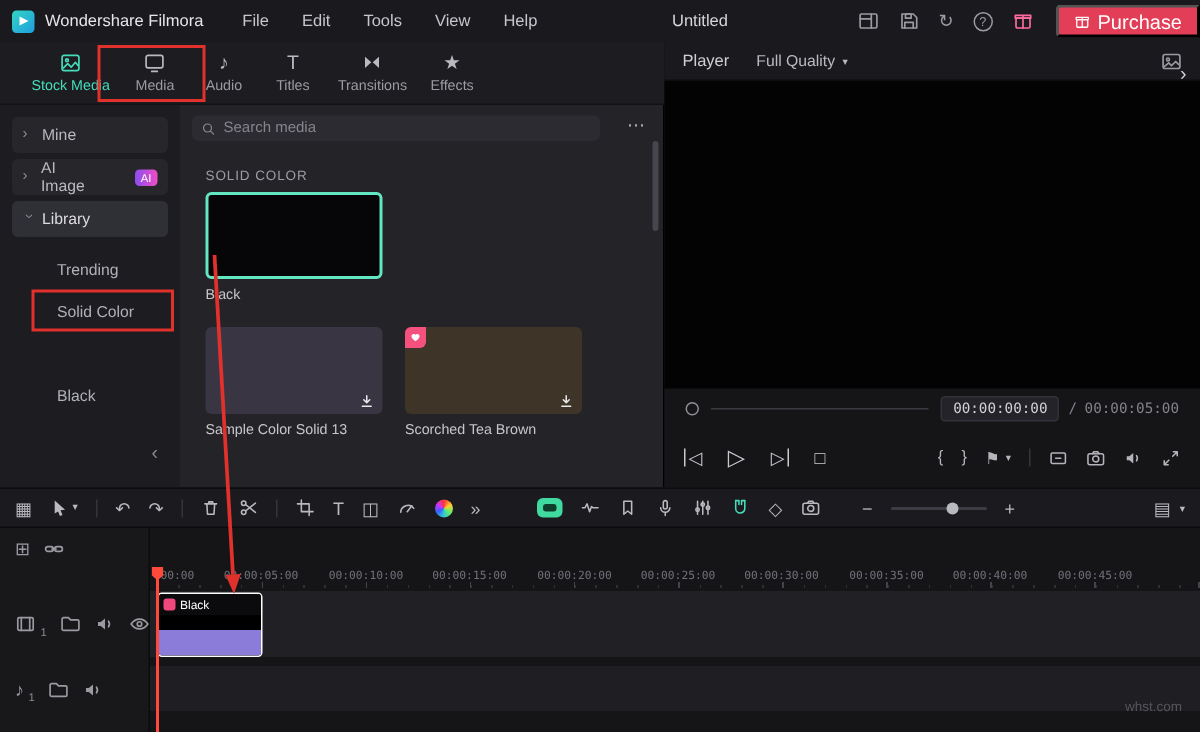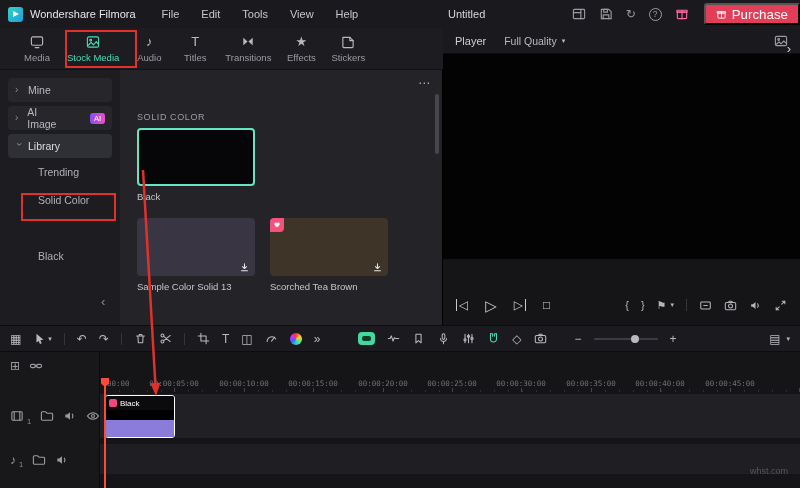--- a/index.html
+++ b/index.html
@@ -43,21 +43,21 @@
   
   .sidebar { position:absolute; left:0; top:70px; width:120px; height:255px; background:#1d1d21; }
   .side-item { position:absolute; left:8px; width:104px; height:24px; border-radius:4px; display:flex;
                align-items:center; padding:0 7px; gap:6px; color:#b9b9c0; font-size:10.5px; }
   .side-item.pill { background:#26262b; }
   .side-item.selected { background:#2f2f36; color:#dcdce0; }
   .chev { font-size:10px; color:#8a8a92; width:7px; display:inline-block; line-height:1; }
   .chev.down { transform:rotate(90deg); }
   .ai-badge { margin-left:19px; padding:1px 4px; font-size:7.5px; border-radius:3px; color:#fff;
               background:linear-gradient(90deg,#8a4df0,#f04dc4); }
-  .side-sub { position:absolute; left:0; width:120px; height:28px; display:flex; align-items:flex-start;
+  .side-sub { position:absolute; left:0; width:120px; height:28px; display:flex; align-items:center;
               padding-left:38px; color:#b0b0b8; font-size:10.5px; }
   .collapse-btn { position:absolute; left:101px; top:294px; color:#8a8a92; font-size:13px; z-index:3; }
 
   
   .content { position:absolute; left:120px; top:70px; width:323px; height:255px; background:#232328;
              border-right:1px solid #000; }
   .search-bar { position:absolute; left:8px; top:7px; width:272px; height:17px; background:#2b2b31;
                 border-radius:4px; display:flex; align-items:center; padding:0 6px; gap:5px; color:#8a8a92; }
   .search-bar svg { width:10px; height:10px; }
   .search-input { flex:1; background:transparent; border:none; outline:none; color:#cfcfd4; font-size:10px;
@@ -193,68 +193,59 @@
         <svg class="ic" viewBox="0 0 15 15">
             <rect x="2.5" y="5.5" width="10" height="7" rx="1"></rect>
             <path d="M2 3.5h11v2H2zM7.5 3.5v9"></path>
           </svg>
         <span>Purchase</span>
       </button>
     </div>
   </header>
 
   <div class="tabbar">
-    <div class="tab">
-      <span class="t-ic">
-        <svg class="ic" viewBox="0 0 15 15">
-            <rect x="1.5" y="2" width="12" height="9" rx="1.5"></rect>
-            <path d="M5.5 13.5h4"></path>
-          </svg>
-      </span>
-      <span class="t-label">Media</span>
-    </div>
     <div class="tab active">
       <span class="t-ic">
         <svg class="ic" viewBox="0 0 15 15">
             <rect x="1.5" y="2" width="12" height="11" rx="1.5"></rect>
             <circle cx="5" cy="5.5" r="1"></circle>
             <path d="M2.5 11l3-3 2.5 2.5L11 7l2 2.5"></path>
           </svg>
       </span>
       <span class="t-label">Stock Media</span>
     </div>
     <div class="tab">
+      <span class="t-ic">
+        <svg class="ic" viewBox="0 0 15 15">
+            <rect x="1.5" y="2" width="12" height="9" rx="1.5"></rect>
+            <path d="M5.5 13.5h4"></path>
+          </svg>
+      </span>
+      <span class="t-label">Media</span>
+    </div>
+    <div class="tab">
       <span class="t-ic">♪</span>
       <span class="t-label">Audio</span>
     </div>
     <div class="tab">
       <span class="t-ic">T</span>
       <span class="t-label">Titles</span>
     </div>
     <div class="tab">
       <span class="t-ic">
         <svg class="ic" viewBox="0 0 15 15">
             <path d="M2.5 3v8l4.5-4z" fill="currentColor" stroke="none"></path>
             <path d="M12.5 3v8L8 7z" fill="currentColor" stroke="none"></path>
           </svg>
       </span>
       <span class="t-label">Transitions</span>
     </div>
     <div class="tab">
       <span class="t-ic">★</span>
       <span class="t-label">Effects</span>
-    </div>
-    <div class="tab">
-      <span class="t-ic">
-        <svg class="ic" viewBox="0 0 15 15">
-            <path d="M2 2.5h7.5L13 6v6.5a1 1 0 0 1-1 1H3a1 1 0 0 1-1-1z"></path>
-            <path d="M9.5 2.5V6H13"></path>
-          </svg>
-      </span>
-      <span class="t-label">Stickers</span>
     </div>
   </div>
   <span class="tabs-overflow">›</span>
 
   <aside class="sidebar">
     <div class="side-item pill" style="top:8px">
       <span class="chev">›</span>
       <span>Mine</span>
     </div>
     <div class="side-item pill" style="top:36px">
@@ -272,20 +263,27 @@
     <div class="side-sub" style="top:124px">
       <span>Solid Color</span>
     </div>
     <div class="side-sub" style="top:180px">
       <span>Black</span>
     </div>
   </aside>
   <span class="collapse-btn">‹</span>
 
   <section class="content">
+    <div class="search-bar">
+      <svg class="ic" viewBox="0 0 15 15">
+          <circle cx="6.5" cy="6.5" r="4"></circle>
+          <path d="M9.6 9.6l3 3"></path>
+        </svg>
+      <input class="search-input" placeholder="Search media" style="">
+    </div>
     <span class="more-opts">⋯</span>
     <div class="section-title">SOLID COLOR</div>
 
     <div class="card" style="left:17px;top:58px">
       <div class="swatch selected" style="background: rgb(6, 6, 8);"></div>
       <div class="card-label">Black</div>
     </div>
 
 
     <div class="card" style="left:17px;top:148px">
@@ -329,20 +327,29 @@
       </div>
       <span class="ph-right">
         <svg class="ic" viewBox="0 0 15 15">
             <rect x="1.5" y="2.5" width="12" height="10" rx="1.5"></rect>
             <circle cx="5" cy="6" r="1"></circle>
             <path d="M2.5 11l3-2.5 2 2 3-3 2 2"></path>
           </svg>
       </span>
     </div>
     <div class="preview"></div>
+    <div class="scrub">
+      <span class="scrub-dot"></span>
+      <span class="scrub-line"></span>
+      <span class="time-box mono">00:00:00:00</span>
+      <span class="time-total mono">
+        <span>/</span>
+        <span>00:00:05:00</span>
+      </span>
+    </div>
     <div class="controls">
       <span class="pc pc-prev">◁</span>
       <span class="pc play">▷</span>
       <span class="pc pc-next">▷</span>
       <span class="pc">□</span>
       <div class="ctrl-right">
         <span>{</span>
         <span>}</span>
         <span>⚑</span>
         <span class="mini-caret">▾</span>

